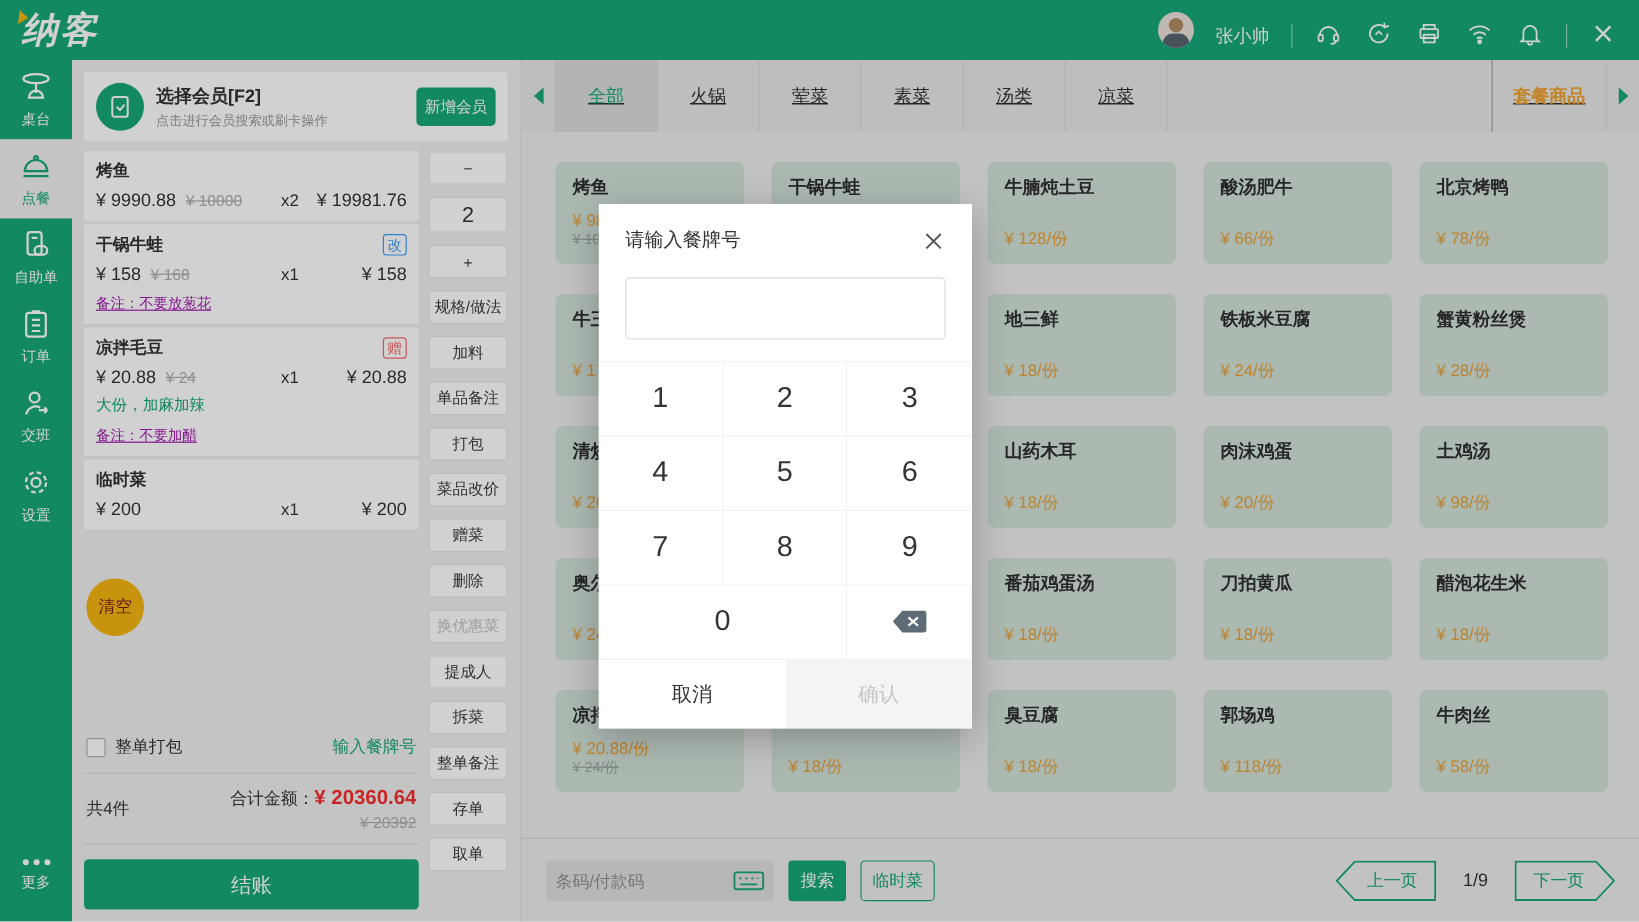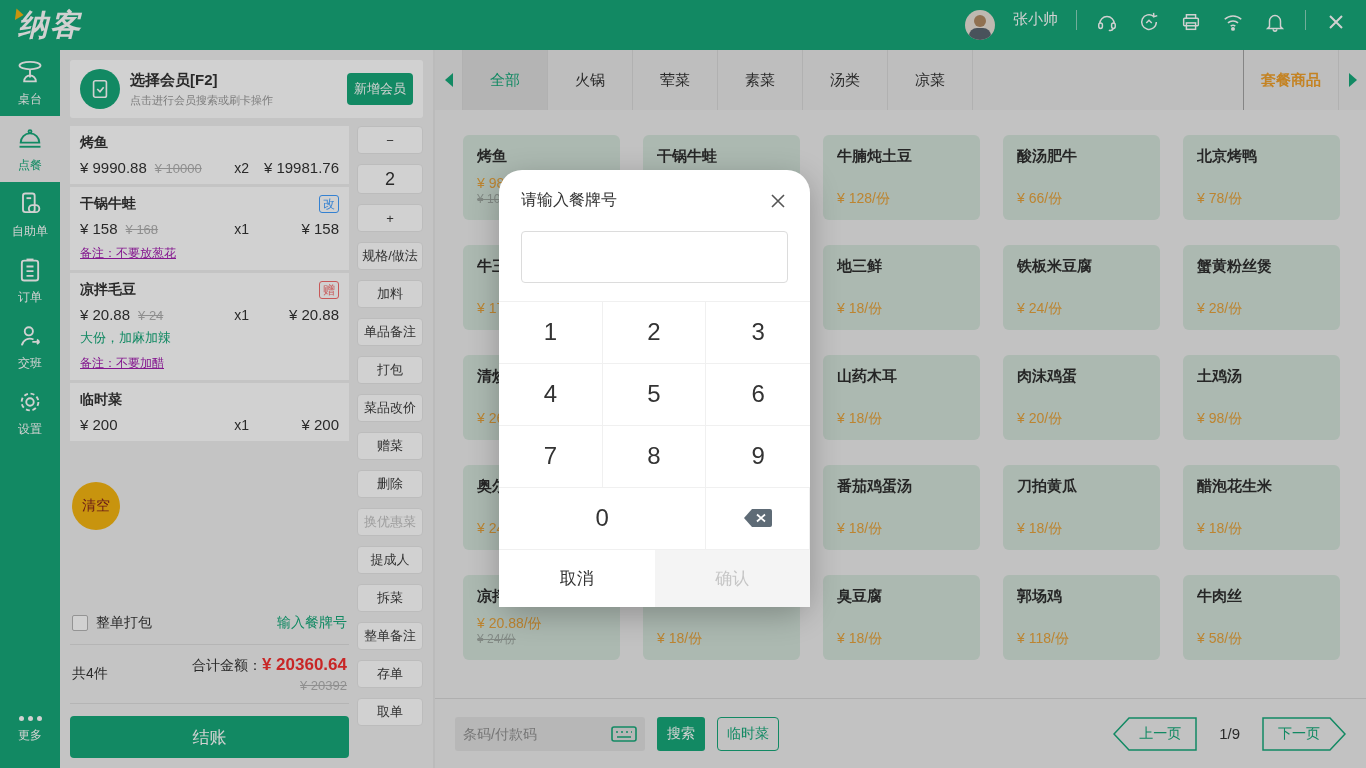--- a/index.html
+++ b/index.html
@@ -8,21 +8,21 @@
     --brand:#16A879; --brand-dark:#128A63; --gold:#F4B512; --orange:#E6A23C;
     --red:#F52F2F; --bblue:#409EFF; --bred:#F56C6C; --sage:#D2E2D8;
   }
   svg{display:block}
   
   .topbar{position:absolute;top:0;left:0;right:0;height:50px;background:var(--brand);display:flex;align-items:center;padding:0 18px;z-index:5;}
   .logo{color:#fff;font-size:30px;font-weight:bold;font-style:italic;letter-spacing:2px;position:relative;}
   .logo i{position:absolute;left:-6px;top:4px;width:0;height:0;border-left:7px solid transparent;border-right:3px solid transparent;border-bottom:9px solid var(--gold);transform:rotate(-30deg);}
   .slogan-wrap{margin-left:16px;color:#fff;}
   .slogan{font-size:15px;font-style:italic;letter-spacing:3px;opacity:.95;}
-  .topbar-right{margin-left:auto;display:flex;align-items:flex-start;gap:18px;color:#fff;}
+  .topbar-right{margin-left:auto;display:flex;align-items:flex-end;gap:18px;color:#fff;}
   .avatar{width:30px;height:30px;border-radius:50%;background:#e9e2d8;position:relative;overflow:hidden;}
   .avatar .head{position:absolute;left:9px;top:5px;width:12px;height:12px;border-radius:50%;background:#b08a63;}
   .avatar .body{position:absolute;left:4px;top:18px;width:22px;height:14px;border-radius:8px 8px 0 0;background:#5a6470;}
   .username{font-size:15px;}
   .tb-sep{width:1px;height:20px;background:rgba(255,255,255,.5);}
   .tb-icon{width:24px;height:24px;display:flex;align-items:center;justify-content:center;cursor:pointer;}
   
   .sidebar{position:absolute;top:50px;left:0;width:60px;bottom:0;background:var(--brand);display:flex;flex-direction:column;z-index:4;}
   .side-item{height:66px;display:flex;flex-direction:column;align-items:center;justify-content:center;gap:5px;color:#fff;cursor:pointer;}
   .side-item .lbl{font-size:12px;text-align:center;}
@@ -67,21 +67,21 @@
   .total-amt{font-size:17px;font-weight:bold;color:var(--red);}
   .orig-line{font-size:13px;color:#AFAFAF;text-decoration:line-through;margin-top:3px;}
   .checkout{margin-top:12px;height:42px;background:var(--brand);color:#fff;border:none;border-radius:4px;font-size:17px;cursor:pointer;flex:0 0 auto;font-family:inherit;}
   
   .actions-col{width:66px;margin-left:8px;display:flex;flex-direction:column;flex:0 0 auto;}
   .act-btn{height:28px;margin-bottom:10px;background:#fff;border:1px solid #E6E6E6;border-radius:4px;font-size:13px;color:#3C3C3C;cursor:pointer;font-family:inherit;flex:0 0 auto;}
   .act-btn.disabled{color:#C2C2C2;cursor:default;}
   .qty-display{height:30px;margin-bottom:10px;background:#fff;border:1px solid #E6E6E6;border-radius:4px;font-size:18px;color:#333;display:flex;align-items:center;justify-content:center;}
   
   .main{position:absolute;top:50px;left:435px;right:0;bottom:0;background:#EDEDED;display:flex;flex-direction:column;}
-  .cat-bar{height:60px;background:#E8E8E8;display:flex;align-items:stretch;flex:0 0 auto;}
+  .cat-bar{height:60px;background:#E8E8E8;display:flex;align-items:stretch;flex:0 0 auto;text-decoration:underline;}
   .cat-arrow{width:28px;display:flex;align-items:center;justify-content:center;cursor:pointer;border-right:1px solid #D8D8D8;}
   .cat-arrow.right{border-right:none;border-left:1px solid #D8D8D8;}
   .cat-tab{width:85px;display:flex;align-items:center;justify-content:center;font-size:15px;color:#333;border-right:1px solid #D8D8D8;cursor:pointer;}
   .cat-tab.active{background:#DCDCDC;color:var(--brand);}
   .cat-spacer{flex:1;}
   .cat-special{width:95px;display:flex;align-items:center;justify-content:center;font-size:15px;color:#EFA02C;font-weight:bold;cursor:pointer;border-left:1px solid #a3a3a3;}
   .grid{padding:25px 28px 0;display:grid;grid-template-columns:repeat(5,157px);grid-auto-rows:85px;gap:25px 23px;}
   .p-card{background:var(--sage);border-radius:6px;padding:12px 14px;display:flex;flex-direction:column;cursor:pointer;}
   .p-name{font-size:15px;font-weight:bold;color:#2F2F2F;white-space:nowrap;overflow:hidden;}
   .p-price{font-size:14px;color:var(--orange);margin-top:auto;white-space:nowrap;}
@@ -96,21 +96,21 @@
   .temp-btn{width:62px;height:34px;background:transparent;color:var(--brand);border:1px solid var(--brand);border-radius:4px;font-size:14px;cursor:pointer;font-family:inherit;}
   .pager{margin-left:auto;display:flex;align-items:center;gap:22px;}
   .page-btn{position:relative;width:84px;height:34px;cursor:pointer;}
   .page-btn svg{position:absolute;inset:0;}
   .page-btn span{position:absolute;inset:0;display:flex;align-items:center;justify-content:center;font-size:14px;color:var(--brand);}
   .page-btn.prev span{padding-left:10px;}
   .page-btn.next span{padding-right:10px;}
   .page-ind{font-size:15px;color:#333;}
   
   .dim{position:absolute;inset:0;background:rgba(0,0,0,.18);z-index:50;}
-  .modal{position:absolute;left:499px;top:170px;width:311px;height:437px;background:#fff;z-index:100;box-shadow:0 8px 30px rgba(0,0,0,.25);display:flex;flex-direction:column;border-radius:23px;}
+  .modal{position:absolute;left:499px;top:170px;width:311px;height:437px;background:#fff;z-index:100;box-shadow:0 8px 30px rgba(0,0,0,.25);display:flex;flex-direction:column;}
   .modal-head{display:flex;align-items:center;padding:20px 22px 0;}
   .modal-title{font-size:16px;color:#333;}
   .modal-close{margin-left:auto;cursor:pointer;color:#555;width:20px;height:20px;display:flex;align-items:center;justify-content:center;}
   .modal-input{margin:20px 22px 0;height:53px;border:1px solid #DCDCDC;border-radius:4px;font-size:20px;padding:0 12px;outline:none;color:#333;width:267px;font-family:inherit;}
   .keypad{margin-top:18px;display:grid;grid-template-columns:repeat(3,1fr);grid-auto-rows:62px;border-top:1px solid #F0F0F0;}
   .key{border-right:1px solid #F0F0F0;border-bottom:1px solid #F0F0F0;display:flex;align-items:center;justify-content:center;font-size:24px;font-weight:300;color:#333;cursor:pointer;background:#fff;}
   .key:nth-child(3n){border-right:none;}
   .key.zero{grid-column:1/3;}
   .modal-footer{margin-top:auto;height:59px;display:flex;}
   .mf-btn{flex:1;display:flex;align-items:center;justify-content:center;font-size:17px;cursor:pointer;}

